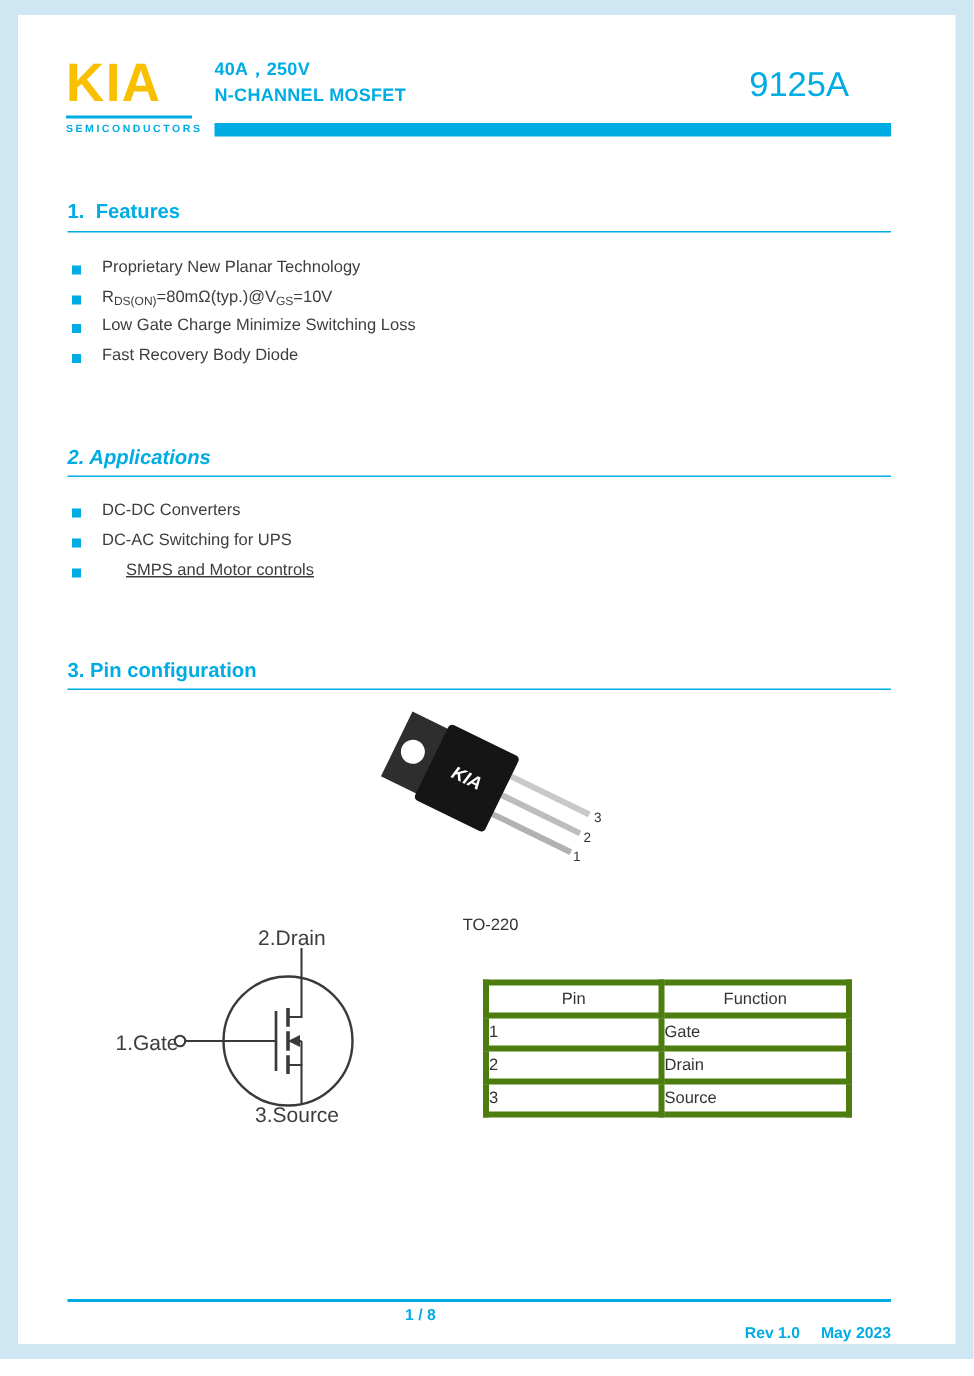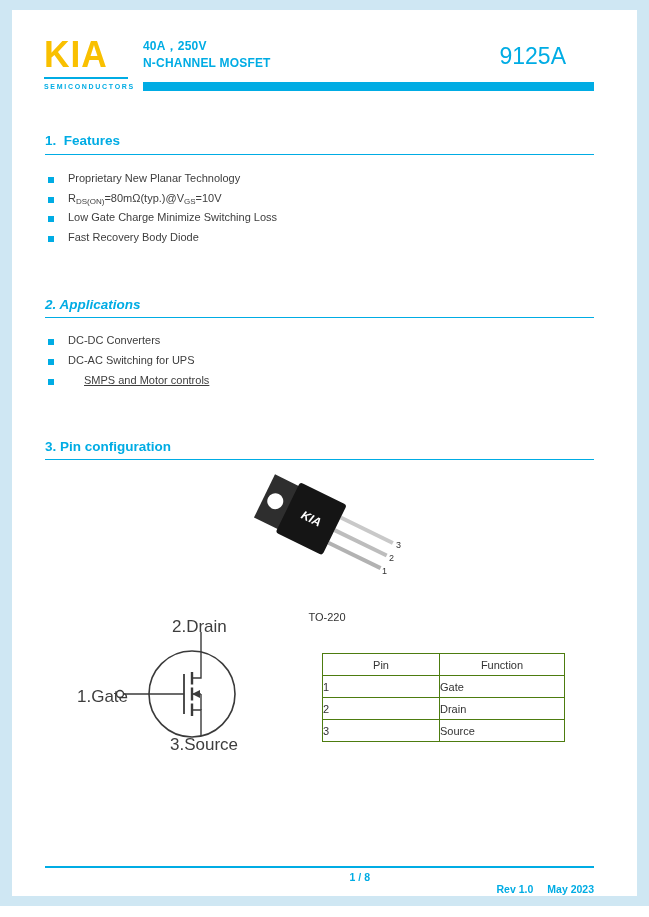--- a/index.html
+++ b/index.html
@@ -15,23 +15,23 @@
   .logo-text{font-size:36px;font-weight:bold;color:var(--logo-yellow);letter-spacing:1px;transform:scaleX(.98);transform-origin:left;}
   .logo-sub{font-size:7px;font-weight:bold;color:var(--accent);letter-spacing:1.7px;}
   .hdr-sub{font-size:12px;font-weight:bold;color:var(--accent);letter-spacing:.2px;}
   .part-no{font-size:23px;font-weight:400;color:var(--accent);text-align:right;}
   .bar{background:var(--accent);}
   .h{font-size:13.5px;font-weight:bold;color:var(--accent);white-space:pre;}
   .rule{position:absolute;height:1px;background:var(--accent);}
   .bullet{position:absolute;width:6px;height:6px;background:var(--accent);}
   .item-text{position:absolute;font-size:11px;color:var(--ink);white-space:pre;}
   .subsc{font-size:8px;vertical-align:-2px;}
-  .small-label{position:absolute;font-size:17px;color:var(--ink);white-space:pre;}
+  .small-label{position:absolute;font-size:14px;color:var(--ink);white-space:pre;}
   .pin-table{border-collapse:collapse;}
-  .pin-table td,.pin-table th{border:1px solid #4d7c0f;font-size:11px;color:#333;font-weight:normal;height:22px;padding:0;}
+  .pin-table td,.pin-table th{border:4px solid #4d7c0f;font-size:11px;color:#333;font-weight:normal;height:22px;padding:0;}
   .col-pin{width:117px;}
   .col-fn{width:125px;}
   .footer-text{font-size:10.5px;font-weight:bold;color:var(--accent);white-space:pre;}
 </style>
 </head>
 <body>
 
 <div class="frame">
   <div class="paper"></div>
 
@@ -133,17 +133,17 @@
       <td>Drain</td>
     </tr>
     <tr>
       <td>3</td>
       <td>Source</td>
     </tr>
   </tbody>
     </table>
 
   <div class="abs bar" style="left:45px;top:866px;width:549px;height:2px;"></div>
-  <div class="abs footer-text" style="left:270px;top:871px;width:100px;text-align:right;">1 / 8</div>
+  <div class="abs footer-text" style="left:270px;top:871px;width:100px;text-align:left;">1 / 8</div>
   <div class="abs footer-text" style="left:430px;top:871px;width:164px;text-align:right;">
     <span>Rev 1.0</span><span style="display:inline-block;width:14px;"></span><span>May 2023</span>
   </div>
 </div>
 
 </body></html>

